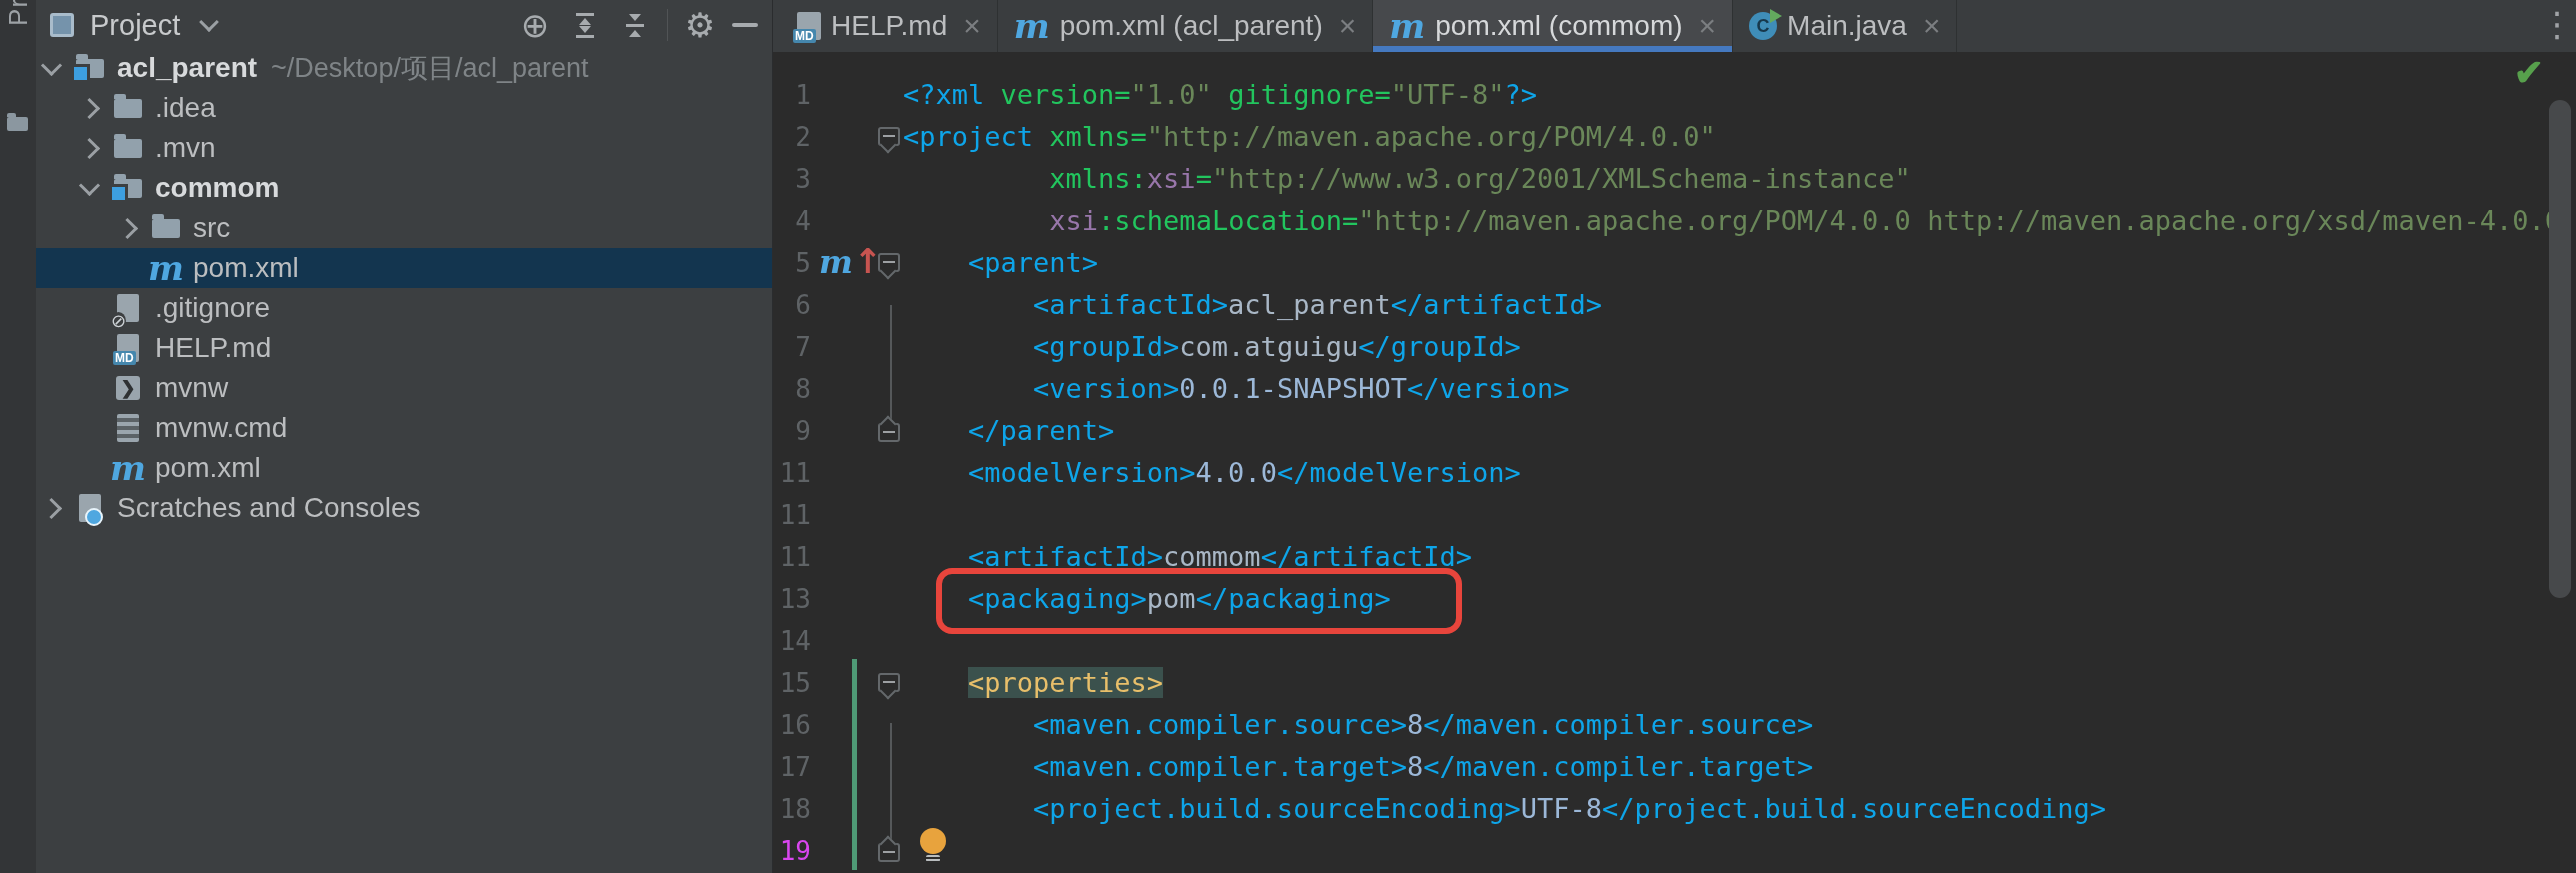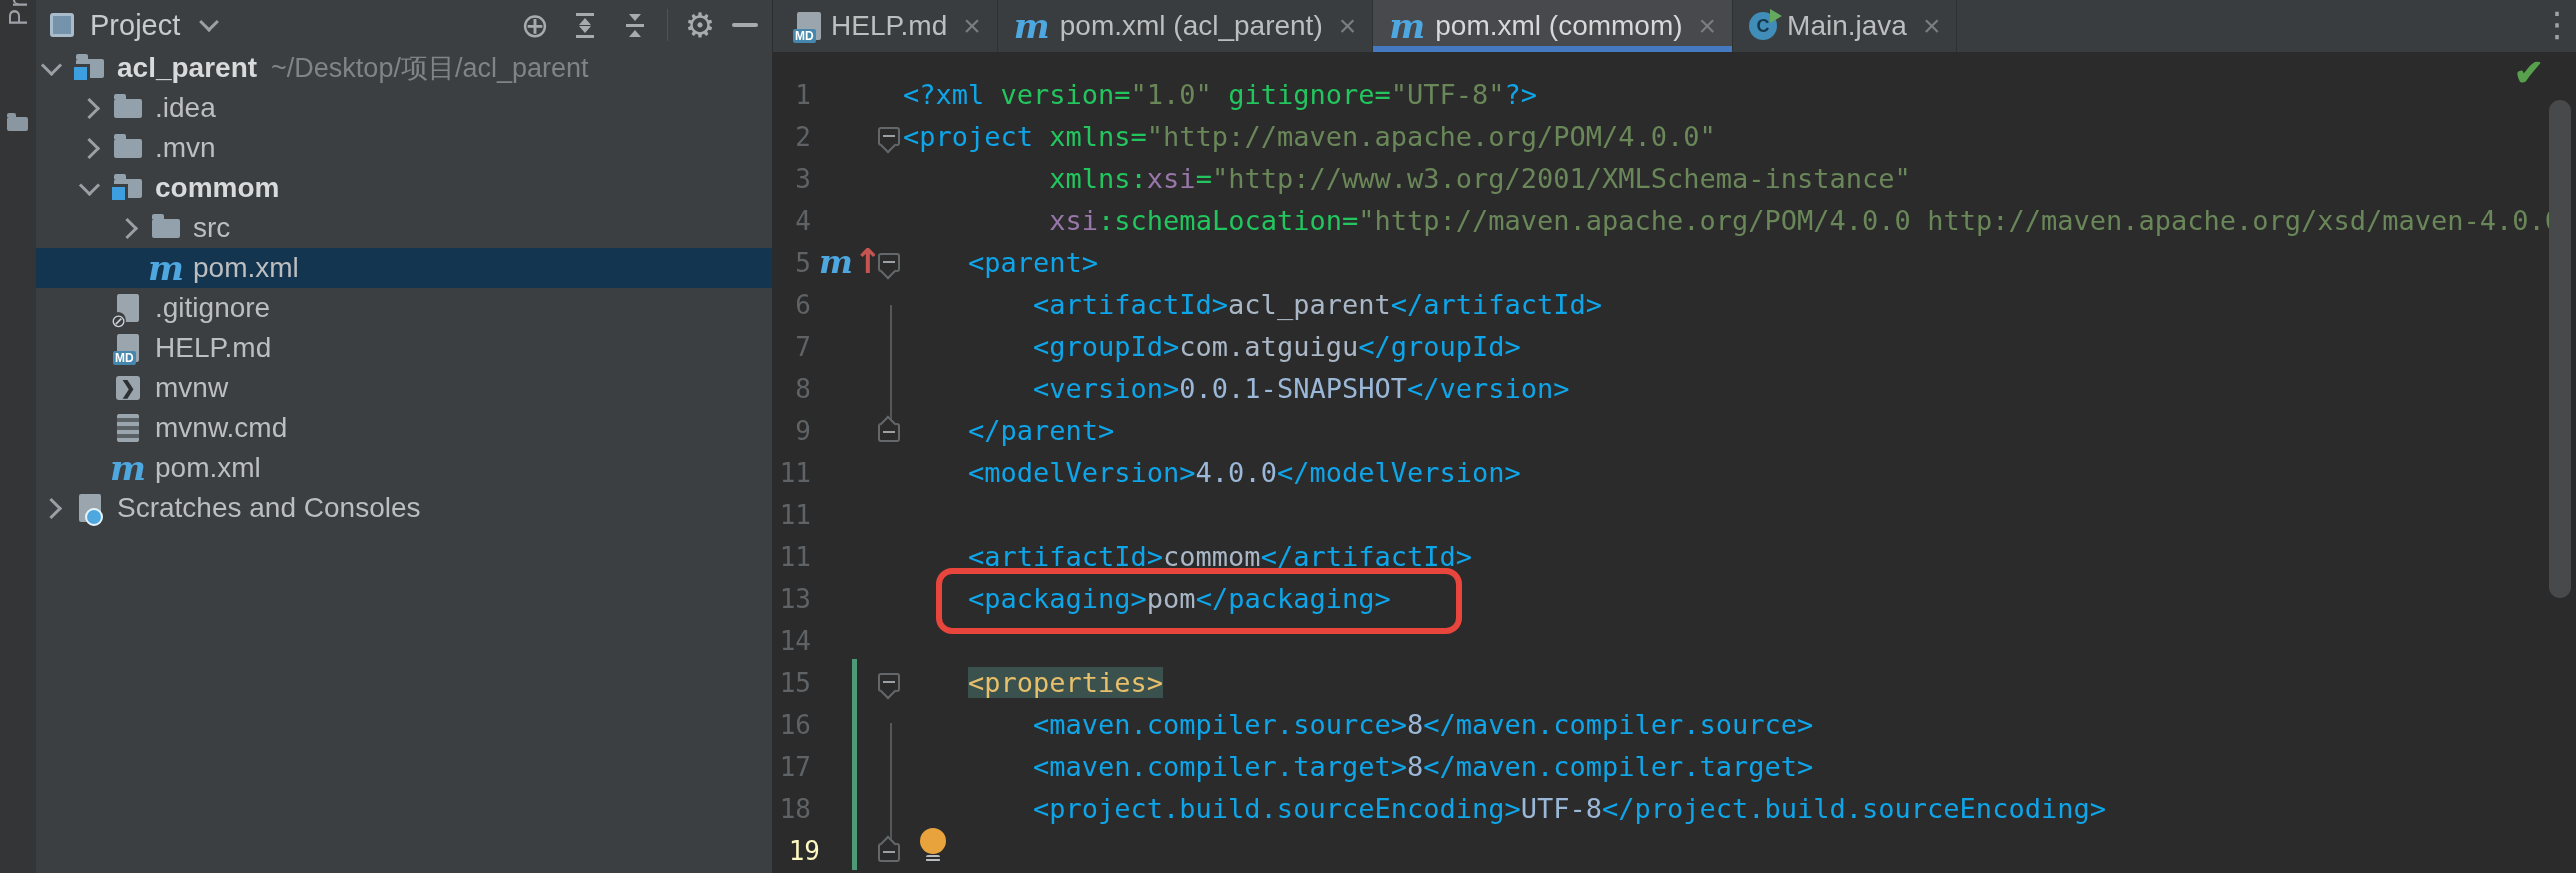--- a/index.html
+++ b/index.html
@@ -70,21 +70,21 @@
             display:flex;align-items:center;justify-content:center;position:relative;}
   .tic-java::after{content:'';position:absolute;top:-3px;right:-5px;width:0;height:0;border-left:12px solid #63a95e;border-top:7px solid transparent;border-bottom:7px solid transparent;}
   .more{position:absolute;right:6px;top:4px;color:#a0a3a6;font-size:34px;width:30px;text-align:center;}
 
   
   .editor{position:absolute;left:773px;top:52px;width:1803px;height:822px;background:#2b2b2b;overflow:hidden;}
   .gutter{position:absolute;left:0;top:22px;width:130px;}
   .g-row{position:relative;height:42px;}
   .g-num{position:absolute;left:0;top:0;width:38px;text-align:right;color:#5f6366;
          font-family:"DejaVu Sans Mono",monospace;font-size:26px;line-height:42px;}
-  .g-num.g-active{color:#fef9c3;padding-left:9px;}
+  .g-num.g-active{color:#d946ef;}
   .fold{position:absolute;left:105px;width:18px;height:15px;border:2px solid #64686b;border-radius:3px;background:#2b2b2b;z-index:2;}
   .fold::before{content:'';position:absolute;left:50%;margin-left:-7px;width:10px;height:10px;border-right:2px solid #64686b;border-bottom:2px solid #64686b;background:#2b2b2b;}
   .fold.start{top:11px;}
   .fold.start::before{bottom:-7px;transform:rotate(45deg);}
   .fold.end{top:13px;}
   .fold.end::before{top:-7px;transform:rotate(225deg);}
   .fold::after{content:'';position:absolute;left:3px;right:3px;top:6px;height:2px;background:#9da0a3;z-index:3;}
   .fold-line{position:absolute;width:2px;background:#55585a;left:117px;}
   .vcs-bar{position:absolute;left:79px;top:607px;width:5px;height:211px;}
   .mvn-gutter{position:absolute;left:46px;top:189px;width:56px;height:40px;color:#4fa7e0;

